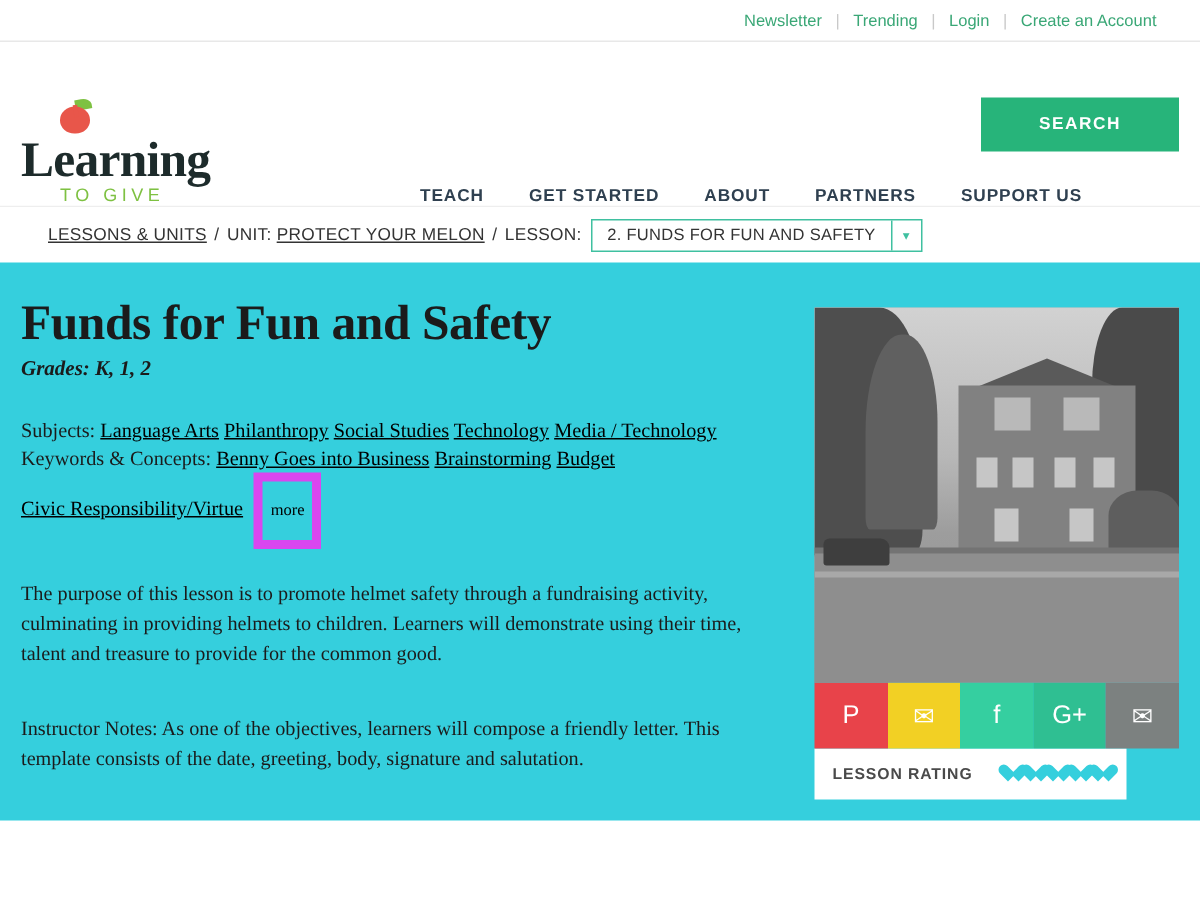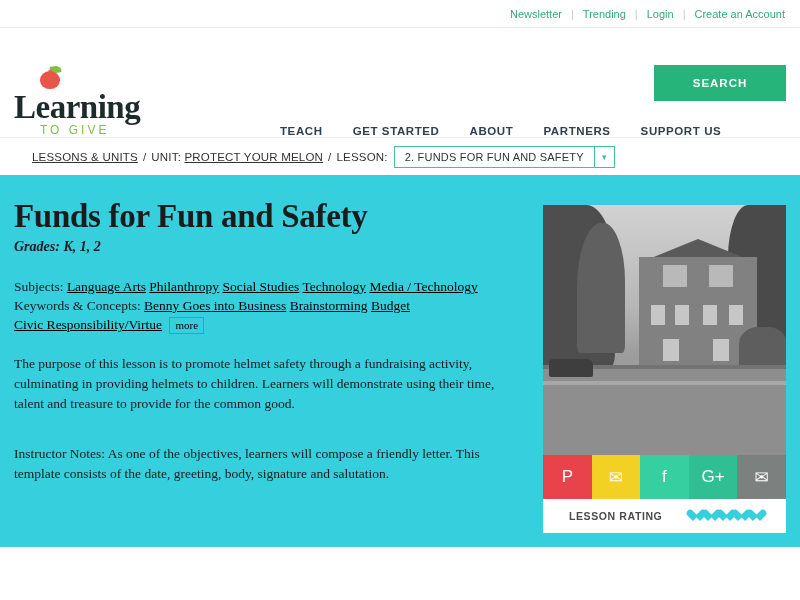--- a/index.html
+++ b/index.html
@@ -11,21 +11,21 @@
   }
   .page { width: 800px; height: 600px; position: relative; background: #ffffff; }
 
   
   .utility-bar {
     height: 27px;
     background: #ffffff;
     display: flex;
     justify-content: flex-end;
     align-items: center;
-    padding-right: 6px;
+    padding-right: 20px;
     font-family: "Liberation Sans", sans-serif;
     font-size: 11px;
   }
   .utility-bar a {
     color: #3aa776;
     text-decoration: none;
     padding: 0 9px;
     white-space: nowrap;
   }
   .utility-sep { color: #c9c9c9; font-size: 11px; }
@@ -171,23 +171,23 @@
     font-size: 14px;
     color: #1b1b1b;
     margin-top: 4px;
     font-weight: bold;
   }
   .meta-block { margin-top: 22px; font-size: 13.5px; color: #1b1b1b; line-height: 19px; }
   .meta-block a { color: #000000; text-decoration: underline; }
   .meta-label { color: #1b1b1b; }
   .more-btn {
     display: inline-block;
-    border: 1px solid #d946ef;
+    border: 6px solid #d946ef;
     font-size: 11px;
-    padding: 0px 5px;
+    padding: 12px 5px;
     margin-left: 4px;
     background: transparent;
     line-height: 15px;
     cursor: pointer;
     font-family: "Liberation Serif", serif;
   }
   .hero-para {
     margin-top: 20px;
     font-size: 13.5px;
     line-height: 20px;
@@ -233,24 +233,24 @@
     font-size: 17px;
     cursor: pointer;
   }
   .sb-pinterest { background: #e8434a; }
   .sb-twitter { background: #f2d024; }
   .sb-facebook { background: #35cfa0; }
   .sb-google { background: #2fbf92; }
   .sb-email { background: #7c8180; }
 
   .rating-row {
-    width: 243px; height: 34px;
+    width: 208px; height: 34px;
     background: #ffffff;
     display: flex; align-items: center;
-    padding: 0 26px;
+    padding: 0 12px;
     justify-content: space-between;
   }
   .rating-label {
     font-family: "Liberation Sans", sans-serif;
     font-size: 10.5px;
     letter-spacing: 0.6px;
     color: #4a4a4a;
     font-weight: bold;
   }
   .hearts { display: flex; gap: 2px; }

